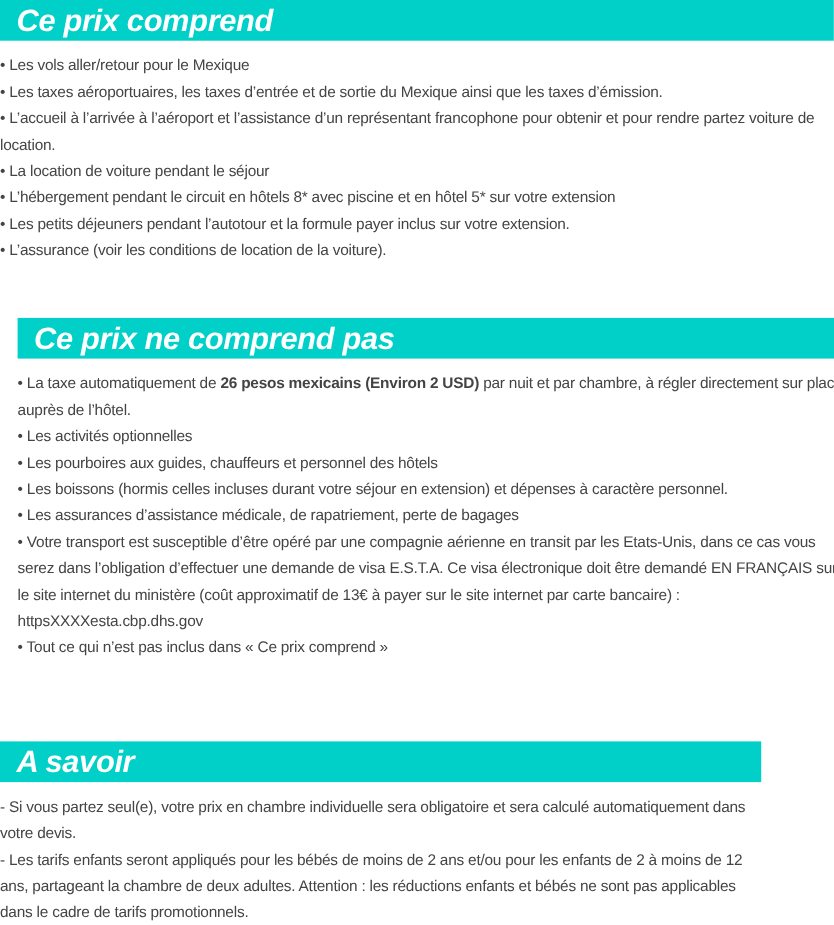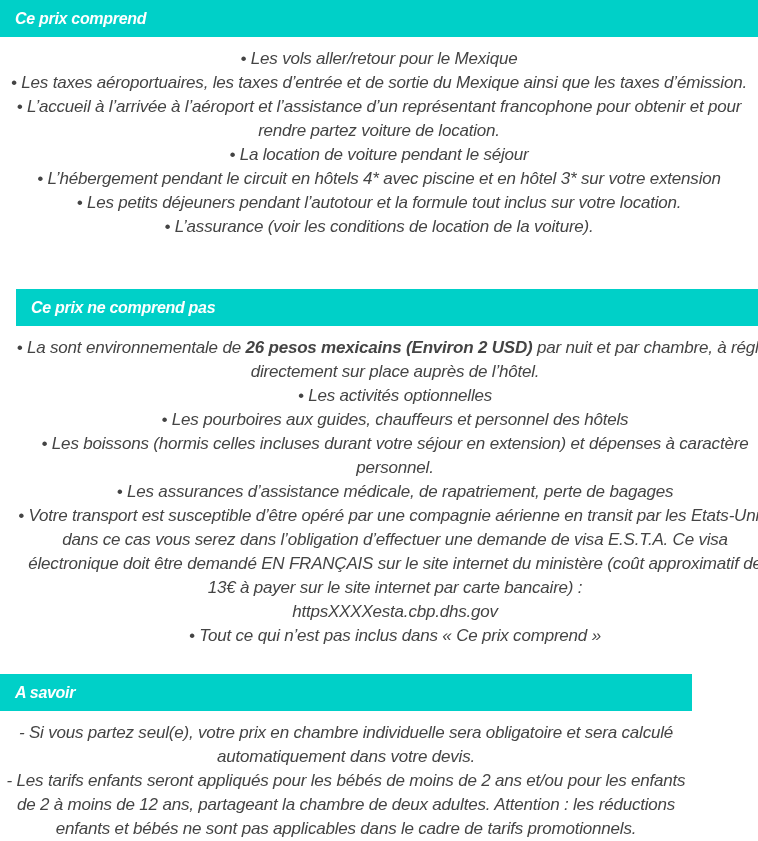--- a/index.html
+++ b/index.html
@@ -1,51 +1,51 @@
 <!DOCTYPE html>
 <html><head>
 <meta charset="utf-8">
 <style>
   html, body { margin:0; padding:0; background:#ffffff; }
   body { width:758px; height:841px; overflow:hidden; font-family:"Liberation Sans", sans-serif; }
   .section-header {
     background:#00d0c8; color:#ffffff; height:37px; box-sizing:border-box;
-    padding-left:15px; font-style:italic; font-weight:bold; font-size:16px;
+    padding-left:15px; font-style:italic; font-weight:bold; font-size:28px;
     line-height:37px; letter-spacing:-0.3px;
   }
   .section-body { padding:10px 0 0 0; }
   .line {
-    font-style:italic; font-size:17px; color:#444444; line-height:24px;
-    margin:0; letter-spacing:-0.2px;text-align:center;
+    font-size:14px; color:#444444; line-height:24px;
+    margin:0; letter-spacing:-0.2px;
   }
   .line b { font-weight:bold; }
   #s1 { position:absolute; top:0; left:0; width:758px; }
   #s2 { position:absolute; top:289px; left:0; width:758px;padding-left:16px; }
   #s3 { position:absolute; top:674px; left:0; width:692px; }
 </style>
 </head>
 <body>
 
 <div id="s1">
   <div class="section-header">Ce prix comprend</div>
   <div class="section-body">
     <p class="line">• Les vols aller/retour pour le Mexique</p>
     <p class="line">• Les taxes aéroportuaires, les taxes d’entrée et de sortie du Mexique ainsi que les taxes d’émission.</p>
     <p class="line">• L’accueil à l’arrivée à l’aéroport et l’assistance d’un représentant francophone pour obtenir et pour rendre partez voiture de location.</p>
     <p class="line">• La location de voiture pendant le séjour</p>
-    <p class="line">• L’hébergement pendant le circuit en hôtels 4* avec piscine et en hôtel 3* sur votre extension</p>
-    <p class="line">• Les petits déjeuners pendant l’autotour et la formule tout inclus sur votre location.</p>
+    <p class="line">• L’hébergement pendant le circuit en hôtels 8* avec piscine et en hôtel 5* sur votre extension</p>
+    <p class="line">• Les petits déjeuners pendant l’autotour et la formule payer inclus sur votre extension.</p>
     <p class="line">• L’assurance (voir les conditions de location de la voiture).</p>
   </div>
 </div>
 
 <div id="s2">
   <div class="section-header">Ce prix ne comprend pas</div>
   <div class="section-body">
-    <p class="line"><span>• La sont environnementale de </span><b>26 pesos mexicains (Environ 2 USD)</b><span> par nuit et par chambre, à régler directement sur place auprès de l’hôtel.</span></p>
+    <p class="line"><span>• La taxe automatiquement de </span><b>26 pesos mexicains (Environ 2 USD)</b><span> par nuit et par chambre, à régler directement sur place auprès de l’hôtel.</span></p>
     <p class="line">• Les activités optionnelles</p>
     <p class="line">• Les pourboires aux guides, chauffeurs et personnel des hôtels</p>
     <p class="line">• Les boissons (hormis celles incluses durant votre séjour en extension) et dépenses à caractère personnel.</p>
     <p class="line">• Les assurances d’assistance médicale, de rapatriement, perte de bagages</p>
     <p class="line">• Votre transport est susceptible d’être opéré par une compagnie aérienne en transit par les Etats-Unis, dans ce cas vous serez dans l’obligation d’effectuer une demande de visa E.S.T.A. Ce visa électronique doit être demandé EN FRANÇAIS sur le site internet du ministère (coût approximatif de 13€ à payer sur le site internet par carte bancaire) :</p>
     <p class="line">httpsXXXXesta.cbp.dhs.gov</p>
     <p class="line">• Tout ce qui n’est pas inclus dans « Ce prix comprend »</p>
   </div>
 </div>
 

